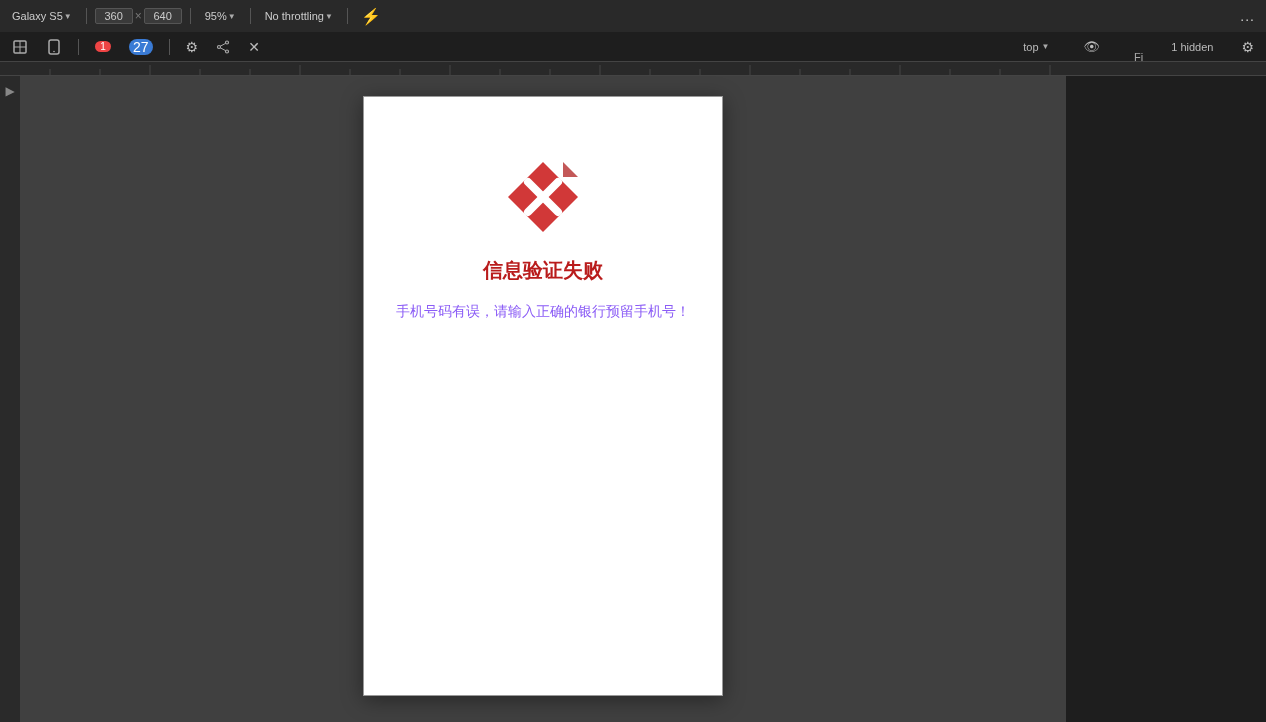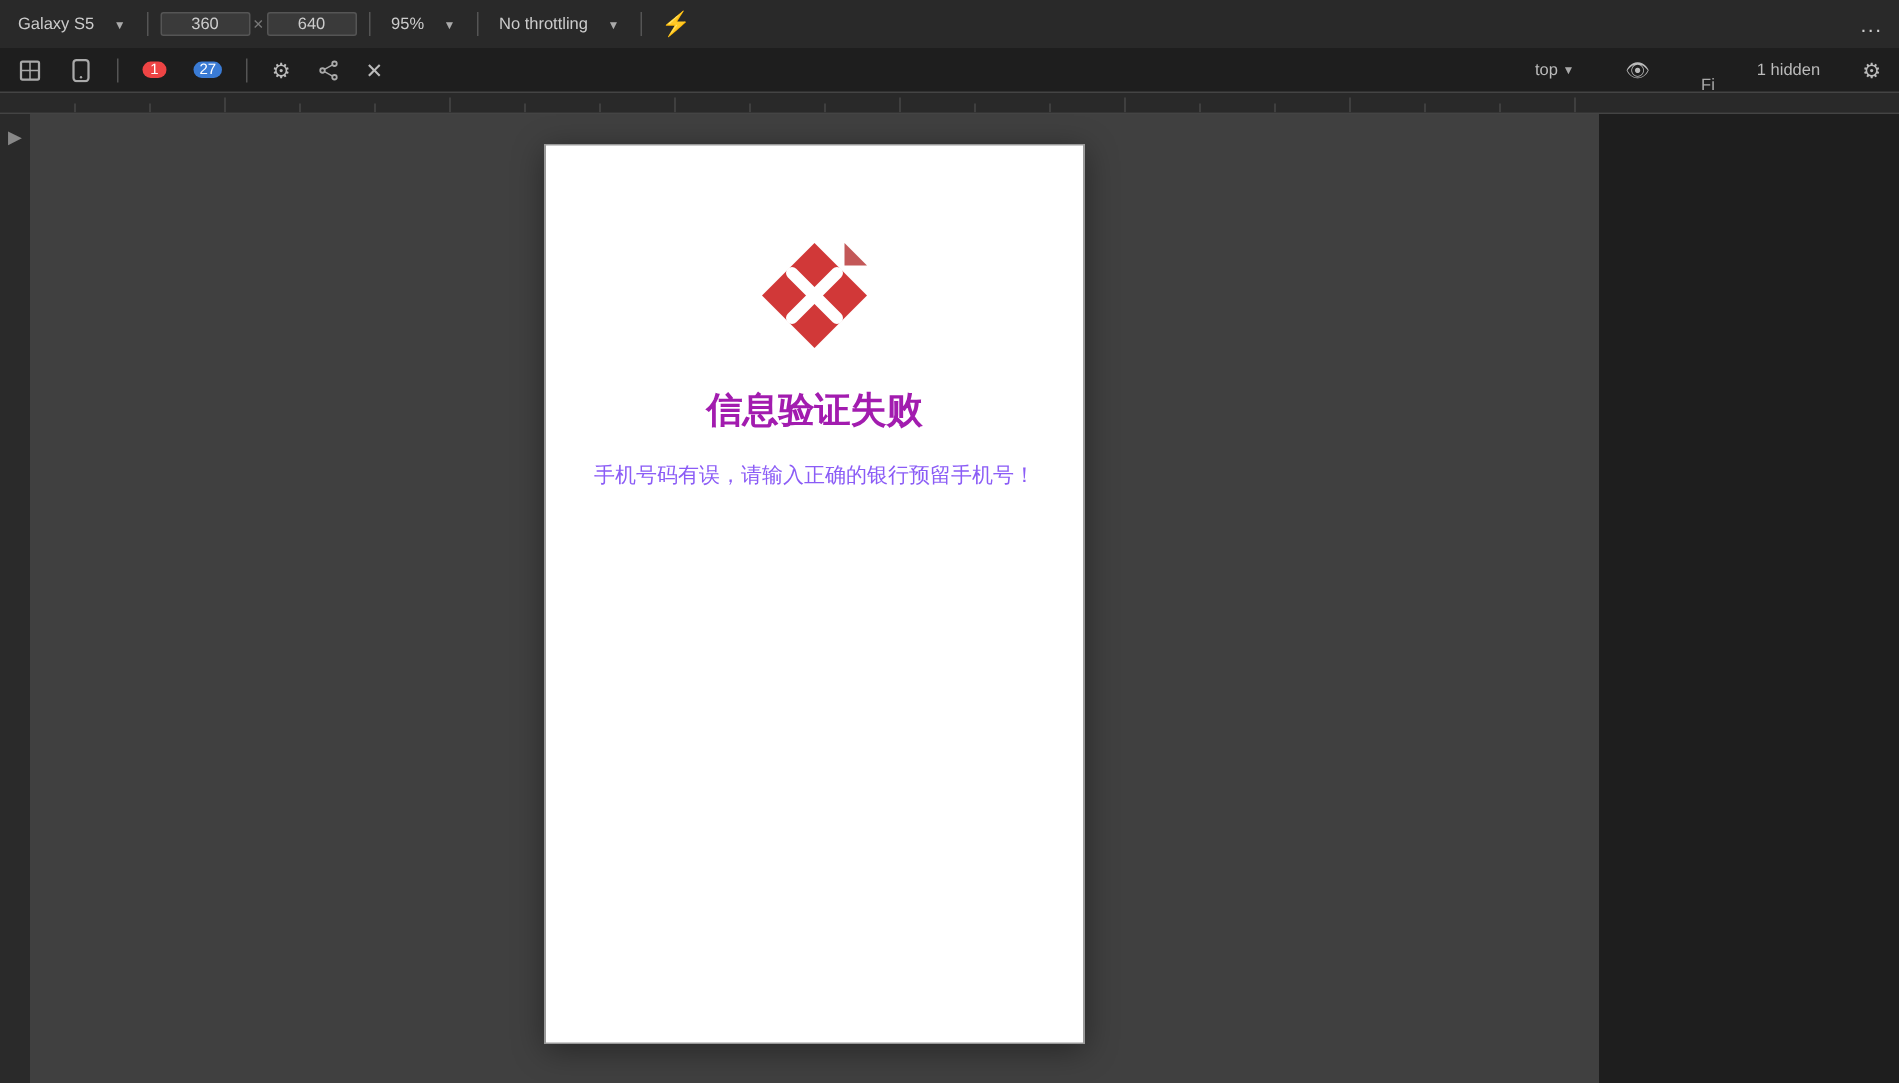--- a/index.html
+++ b/index.html
@@ -37,30 +37,30 @@
     .toolbar-btn {
       background: none;
       border: none;
       color: #ccc;
       font-size: 11px;
       cursor: pointer;
       padding: 2px 6px;
       border-radius: 3px;
       display: flex;
       align-items: center;
-      gap: 13px;
+      gap: 1px;
       white-space: nowrap;
     }
     .toolbar-input {
       background: #3a3a3a;
       border: 1px solid #555;
       color: #ccc;
       font-size: 11px;
       padding: 1px 4px;
-      width: 60px;
+      width: 38px;
       text-align: center;
       border-radius: 2px;
     }
     .chevron {
       font-size: 8px;
       color: #aaa;
     }
     .toolbar-icon-btn {
       background: none;
       border: none;
@@ -102,21 +102,21 @@
       color: #fff;
       font-size: 10px;
       padding: 0 4px;
       border-radius: 8px;
       min-width: 16px;
       text-align: center;
     }
     .badge-blue {
       background: #3a7bd5;
       color: #fff;
-      font-size: 10px;
+      font-size: 14px;
       padding: 0 4px;
       border-radius: 8px;
       min-width: 16px;
       text-align: center;
     }
     .devtools-right {
       margin-left: auto;
       display: flex;
       align-items: center;
       gap: 22px;
@@ -201,23 +201,23 @@
       margin-bottom: 20px;
       position: relative;
     }
     .error-icon-svg {
       width: 80px;
       height: 80px;
     }
 
     
     .error-title {
-      font-size: 24px;
+      font-size: 20px;
       font-weight: bold;
-      color: #a21caf;
+      color: #b91c1c;
       margin-bottom: 16px;
       text-align: center;
     }
 
     
     .error-message {
       font-size: 14px;
       color: #8b5cf6;
       text-align: center;
       line-height: 1.6;

